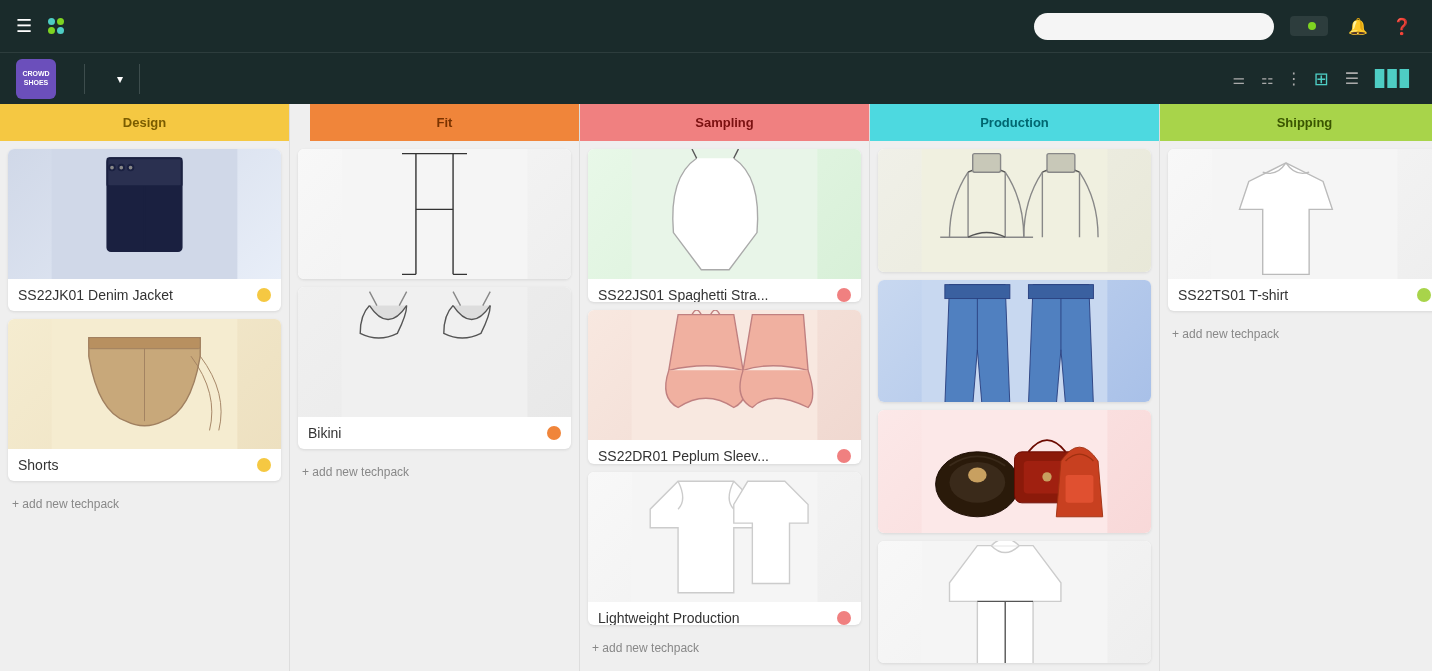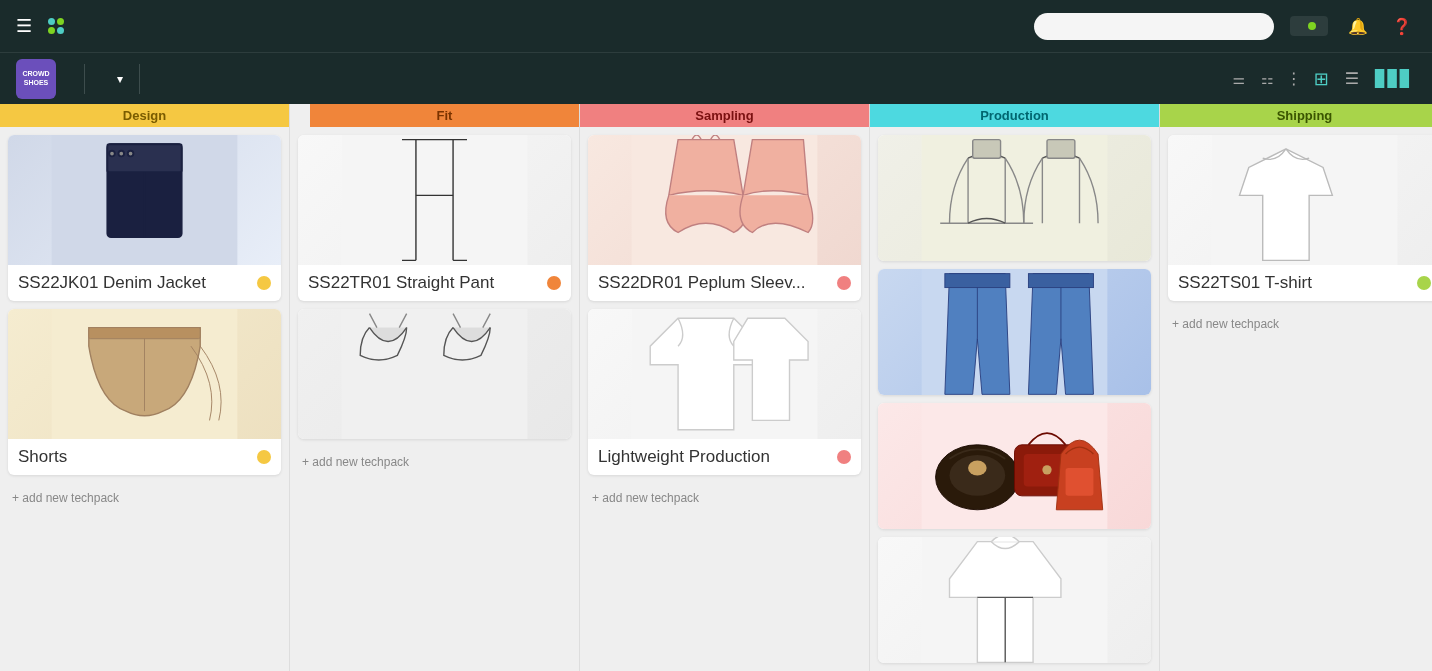--- a/index.html
+++ b/index.html
@@ -106,21 +106,21 @@
     .column {
       min-width: 290px;
       width: 290px;
       display: flex;
       flex-direction: column;
       border-right: 1px solid #ddd;
       background: #efefef;
     }
 
     .column-header {
-      padding: 4px 16px;
+      padding: 11px 16px;
       font-size: 13px;
       font-weight: 600;
       text-align: center;
       position: sticky;
       top: 0;
       z-index: 10;
     }
     .col-design { background: #f5c842; color: #7a5c00; }
     .col-fit { background: #f0853a; color: #7a3300; margin-left: 20px; }
     .col-sampling { background: #f08080; color: #7a1010; }
@@ -153,21 +153,21 @@
       overflow: hidden;
     }
     .card-image svg { width: 100%; height: 100%; }
     .card-footer {
       padding: 8px 10px;
       display: flex;
       align-items: center;
       justify-content: space-between;
     }
     .card-title {
-      font-size: 17px;
+      font-size: 14px;
       font-weight: 500;
       color: #333;
     }
     .status-dot {
       width: 14px; height: 14px;
       border-radius: 50%;
       flex-shrink: 0;
     }
     .dot-yellow { background: #f5c842; }
     .dot-orange { background: #f0853a; }
@@ -305,48 +305,64 @@
     <g transform="translate(60,5)" fill="none" stroke="#333" stroke-width="1.5">
       <line x1="20" y1="0" x2="20" y2="130"></line>
       <line x1="60" y1="0" x2="60" y2="130"></line>
       <line x1="5" y1="0" x2="75" y2="0"></line>
       <line x1="5" y1="130" x2="20" y2="130"></line>
       <line x1="60" y1="130" x2="75" y2="130"></line>
       <line x1="20" y1="60" x2="60" y2="60"></line>
     </g>
   </svg>
           </div>
-          <div class="card-footer">
-            <span class="card-title">SS22TR01 Straight Pant</span>
-            <div class="status-dot dot-orange"></div>
-          </div>
         </div>
         <div class="card">
           <div class="card-image img-bikini">
             <svg viewBox="0 0 200 140" xmlns="http://www.w3.org/2000/svg">
     <rect width="200" height="140" fill="#f0f0f0"></rect>
     <g transform="translate(10,20)" fill="none" stroke="#555" stroke-width="1.5">
       <path d="M20,0 Q40,30 60,0" fill="#ddd"></path>
       <path d="M20,0 Q10,10 10,30 Q30,40 50,30 Q60,10 60,0"></path>
       <path d="M28,0 L20,-15 M52,0 L60,-15" stroke="#888"></path>
     </g>
     <g transform="translate(100,20)" fill="none" stroke="#555" stroke-width="1.5">
       <path d="M20,0 Q40,30 60,0" fill="#ddd"></path>
       <path d="M20,0 Q10,10 10,30 Q30,40 50,30 Q60,10 60,0"></path>
       <path d="M28,0 L20,-15 M52,0 L60,-15" stroke="#888"></path>
     </g>
   </svg>
+          </div>
+          <div class="card-footer">
+            <span class="card-title">Bikini</span>
+            <div class="status-dot dot-orange"></div>
           </div>
         </div>
         <div class="add-techpack">+ add new techpack</div>
       </div>
     </div>
     <div class="column">
       <div class="column-header col-sampling">Sampling</div>
       <div class="column-body">
+        <div class="card">
+          <div class="card-image img-spaghetti">
+            <svg viewBox="0 0 200 140" xmlns="http://www.w3.org/2000/svg">
+    <rect width="200" height="140" fill="#e8f5e8"></rect>
+    <g transform="translate(40,10)" fill="none" stroke="#555" stroke-width="1.5">
+      <path d="M30,0 Q0,20 5,80 L35,120 L65,120 L95,80 Q100,20 70,0" fill="white" stroke="#aaa"></path>
+      <line x1="30" y1="0" x2="25" y2="-10"></line>
+      <line x1="70" y1="0" x2="75" y2="-10"></line>
+    </g>
+  </svg>
+          </div>
+          <div class="card-footer">
+            <span class="card-title">SS22JS01 Spaghetti Stra...</span>
+            <div class="status-dot dot-pink"></div>
+          </div>
+        </div>
         <div class="card">
           <div class="card-image img-peplum">
             <svg viewBox="0 0 200 140" xmlns="http://www.w3.org/2000/svg">
     <rect width="200" height="140" fill="#f8e8e0"></rect>
     <g transform="translate(30,5)" fill="none" stroke="#c08080" stroke-width="1.5">
       <path d="M60,0 L20,0 L10,60 Q50,50 90,60 L80,0 Z" fill="#f0b0a0"></path>
       <path d="M10,60 Q0,90 20,100 Q50,80 80,100 Q100,90 90,60" fill="#f0b0a0"></path>
       <path d="M35,0 Q40,-10 45,0 M55,0 Q60,-10 65,0" stroke="#c08080"></path>
     </g>
     <g transform="translate(110,5)" fill="none" stroke="#c08080" stroke-width="1.5">

